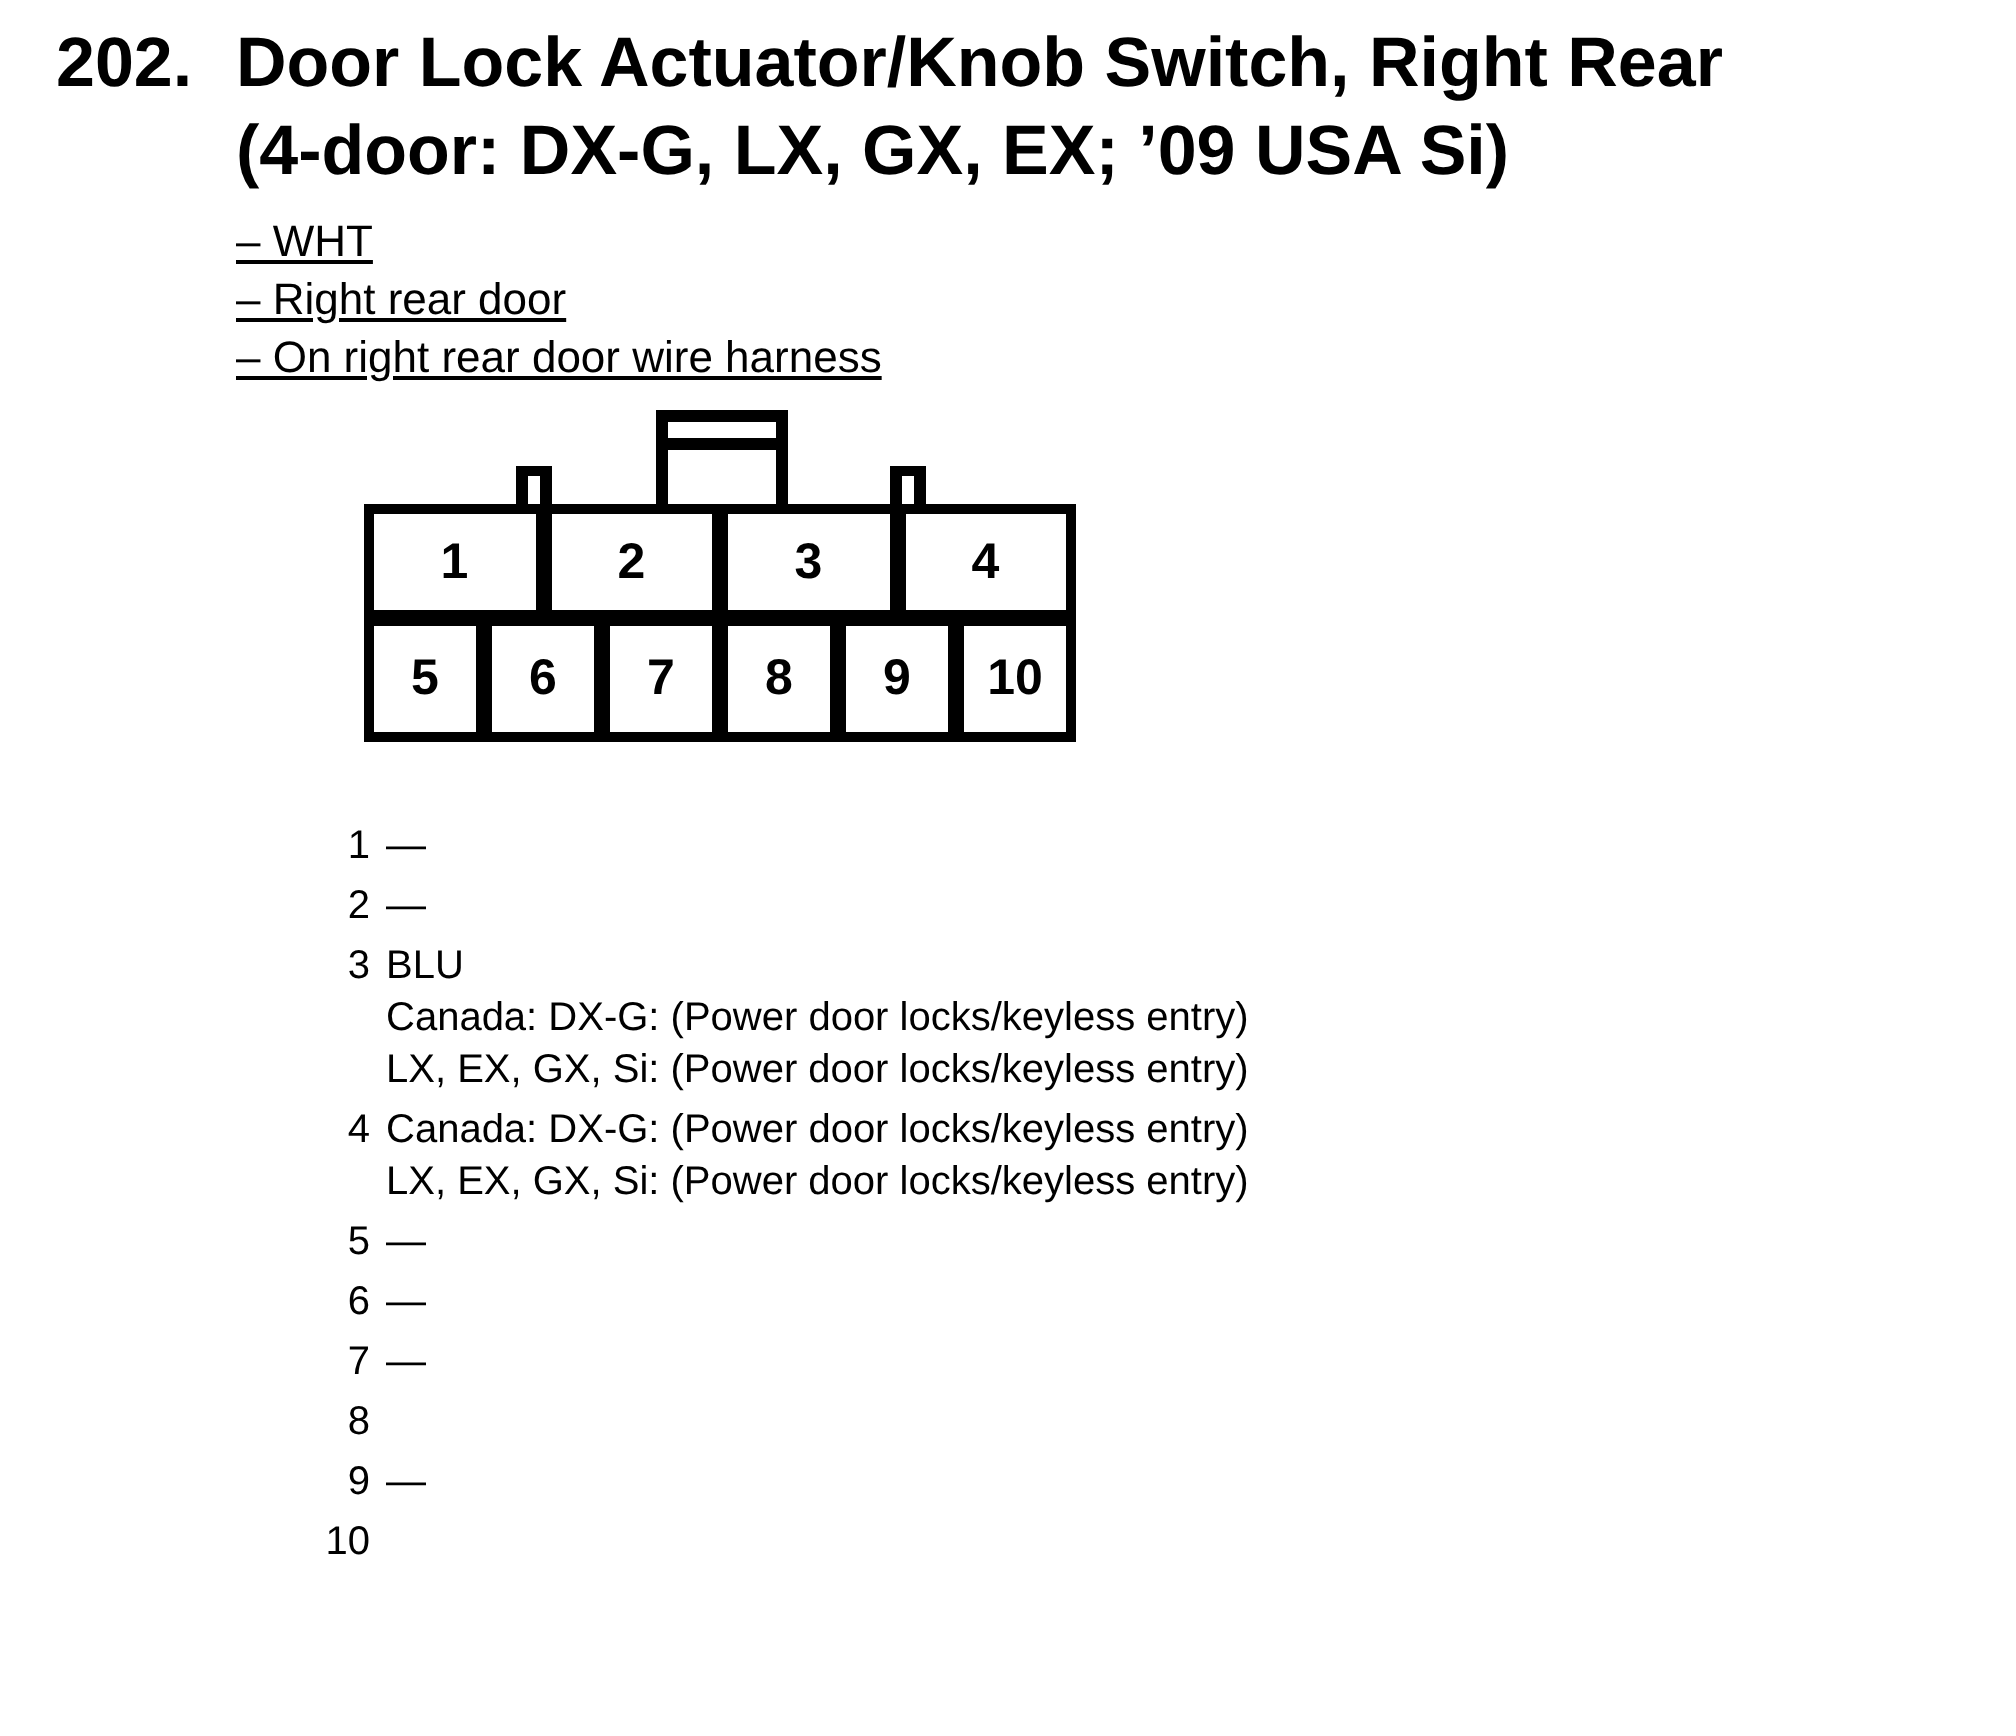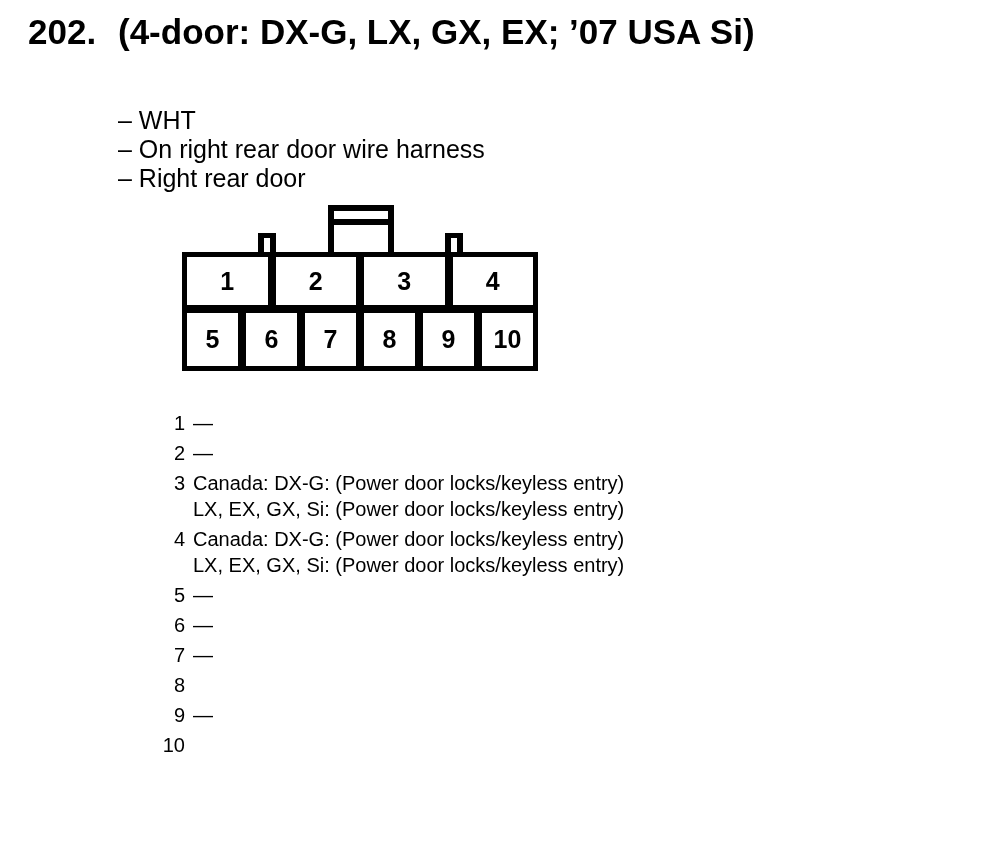--- a/index.html
+++ b/index.html
@@ -38,22 +38,23 @@
     font-weight: bold;
     line-height: 44px;
     white-space: nowrap;
   }
 
   
   .notes {
     position: absolute;
     top: 106px;
     left: 118px;
-    font-size: 25px;
+    font-size: 22px;
     line-height: 29px;
+    text-decoration: underline;
   }
   .note { white-space: nowrap; }
 
   
   .connector {
     position: absolute;
     left: 182px;
     top: 205px;
     width: 356px;
     height: 166px;
@@ -146,28 +147,29 @@
   .pin-lines div { white-space: nowrap; }
 </style>
 </head>
 <body>
 
 <div class="page">
 
   <div class="header">
     <div class="section-number">202.</div>
     <div class="title-lines">
-      <div>(4-door: DX-G, LX, GX, EX; ’07 USA Si)</div>
+      <div>Door Lock Actuator/Knob Switch, Right Rear</div>
+      <div>(4-door: DX-G, LX, GX, EX; ’09 USA Si)</div>
     </div>
   </div>
 
   <div class="notes">
     <div class="note">– WHT</div>
+    <div class="note">– Right rear door</div>
     <div class="note">– On right rear door wire harness</div>
-    <div class="note">– Right rear door</div>
   </div>
 
   <div class="connector">
     <div class="tab-center">
       <div class="tab-center-line"></div>
     </div>
     <div class="tab-small left"></div>
     <div class="tab-small right"></div>
 
     <div class="conn-body">
@@ -200,20 +202,21 @@
     <div class="pin-row">
       <span class="pin-num">2</span>
       <div class="pin-lines">
         <div>—</div>
       </div>
     </div>
 
     <div class="pin-row">
       <span class="pin-num">3</span>
       <div class="pin-lines">
+        <div>BLU</div>
         <div>Canada: DX-G: (Power door locks/keyless entry)</div>
         <div>LX, EX, GX, Si: (Power door locks/keyless entry)</div>
       </div>
     </div>
 
     <div class="pin-row">
       <span class="pin-num">4</span>
       <div class="pin-lines">
         <div>Canada: DX-G: (Power door locks/keyless entry)</div>
         <div>LX, EX, GX, Si: (Power door locks/keyless entry)</div>

